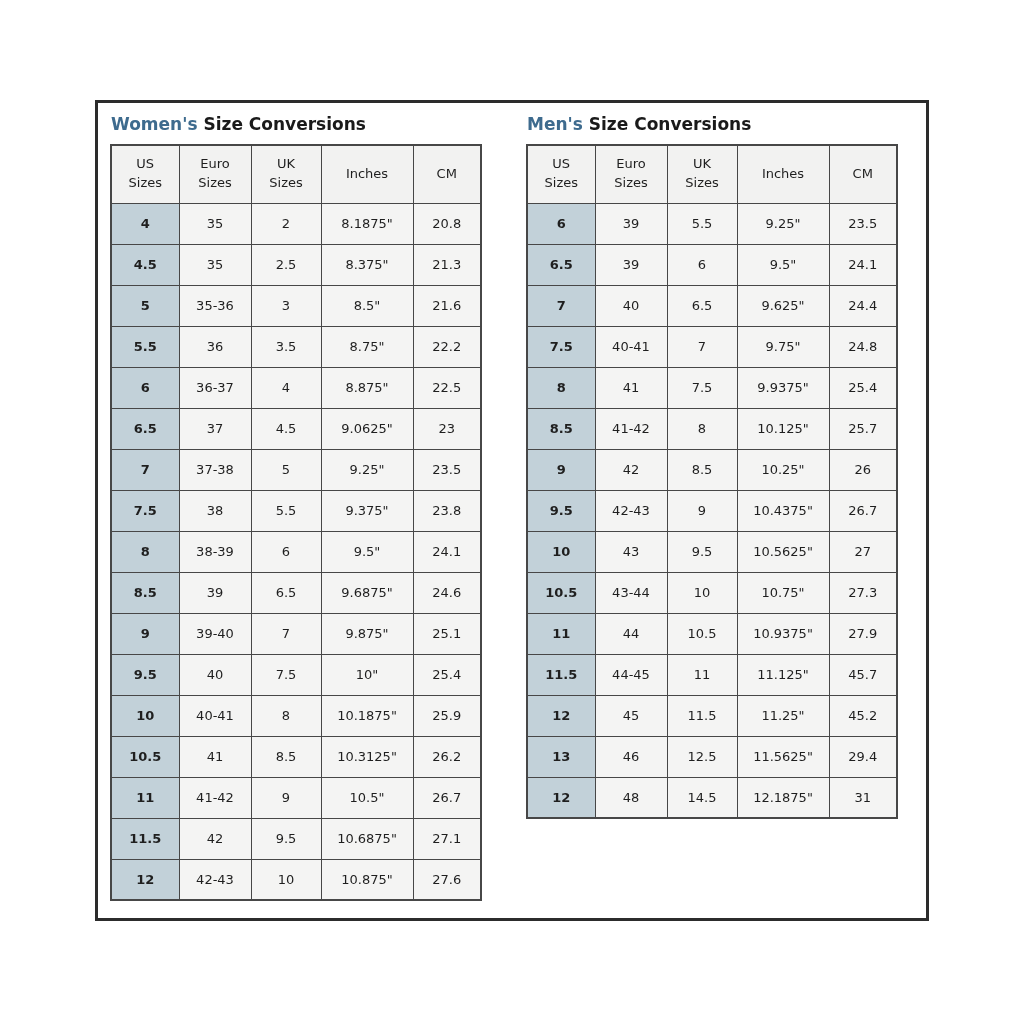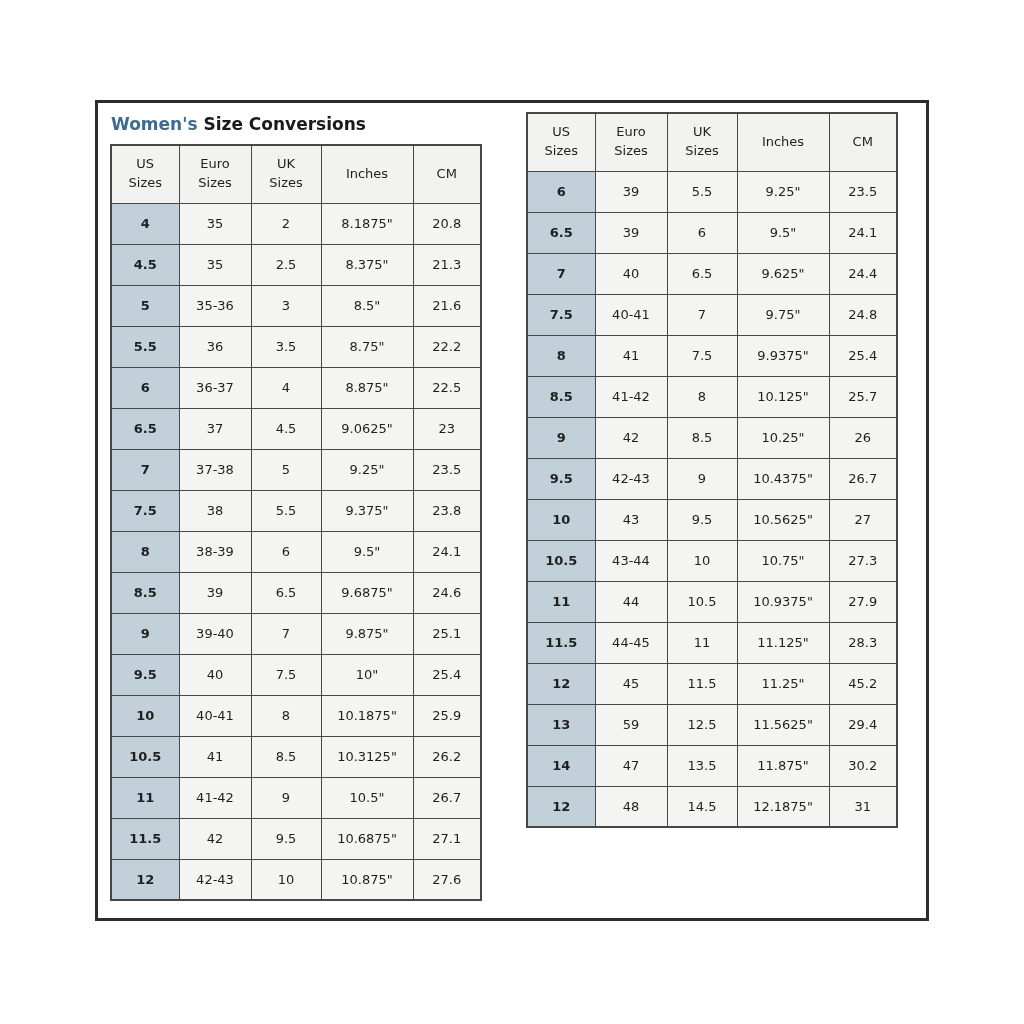--- a/index.html
+++ b/index.html
@@ -221,20 +221,23 @@
               <td>42-43</td>
               <td>10</td>
               <td>10.875"</td>
               <td>27.6</td>
             </tr>
           </tbody>
         </table>
     </div>
 
     <div class="table-block">
+      <div class="table-title">
+        <span class="accent">Men's</span><span> Size Conversions</span>
+      </div>
       <table class="size-table">
           <colgroup>
             <col class="c0">
             <col class="c1">
             <col class="c2">
             <col class="c3">
             <col class="c4">
           </colgroup>
           <thead>
             <tr>
@@ -321,42 +324,35 @@
               <td>44</td>
               <td>10.5</td>
               <td>10.9375"</td>
               <td>27.9</td>
             </tr>
             <tr>
               <td class="us-col">11.5</td>
               <td>44-45</td>
               <td>11</td>
               <td>11.125"</td>
-              <td>28.3</td>
+              <td>45.7</td>
             </tr>
             <tr>
               <td class="us-col">12</td>
               <td>45</td>
               <td>11.5</td>
               <td>11.25"</td>
               <td>45.2</td>
             </tr>
             <tr>
               <td class="us-col">13</td>
-              <td>59</td>
+              <td>46</td>
               <td>12.5</td>
               <td>11.5625"</td>
               <td>29.4</td>
-            </tr>
-            <tr>
-              <td class="us-col">14</td>
-              <td>47</td>
-              <td>13.5</td>
-              <td>11.875"</td>
-              <td>30.2</td>
             </tr>
             <tr>
               <td class="us-col">12</td>
               <td>48</td>
               <td>14.5</td>
               <td>12.1875"</td>
               <td>31</td>
             </tr>
           </tbody>
         </table>

